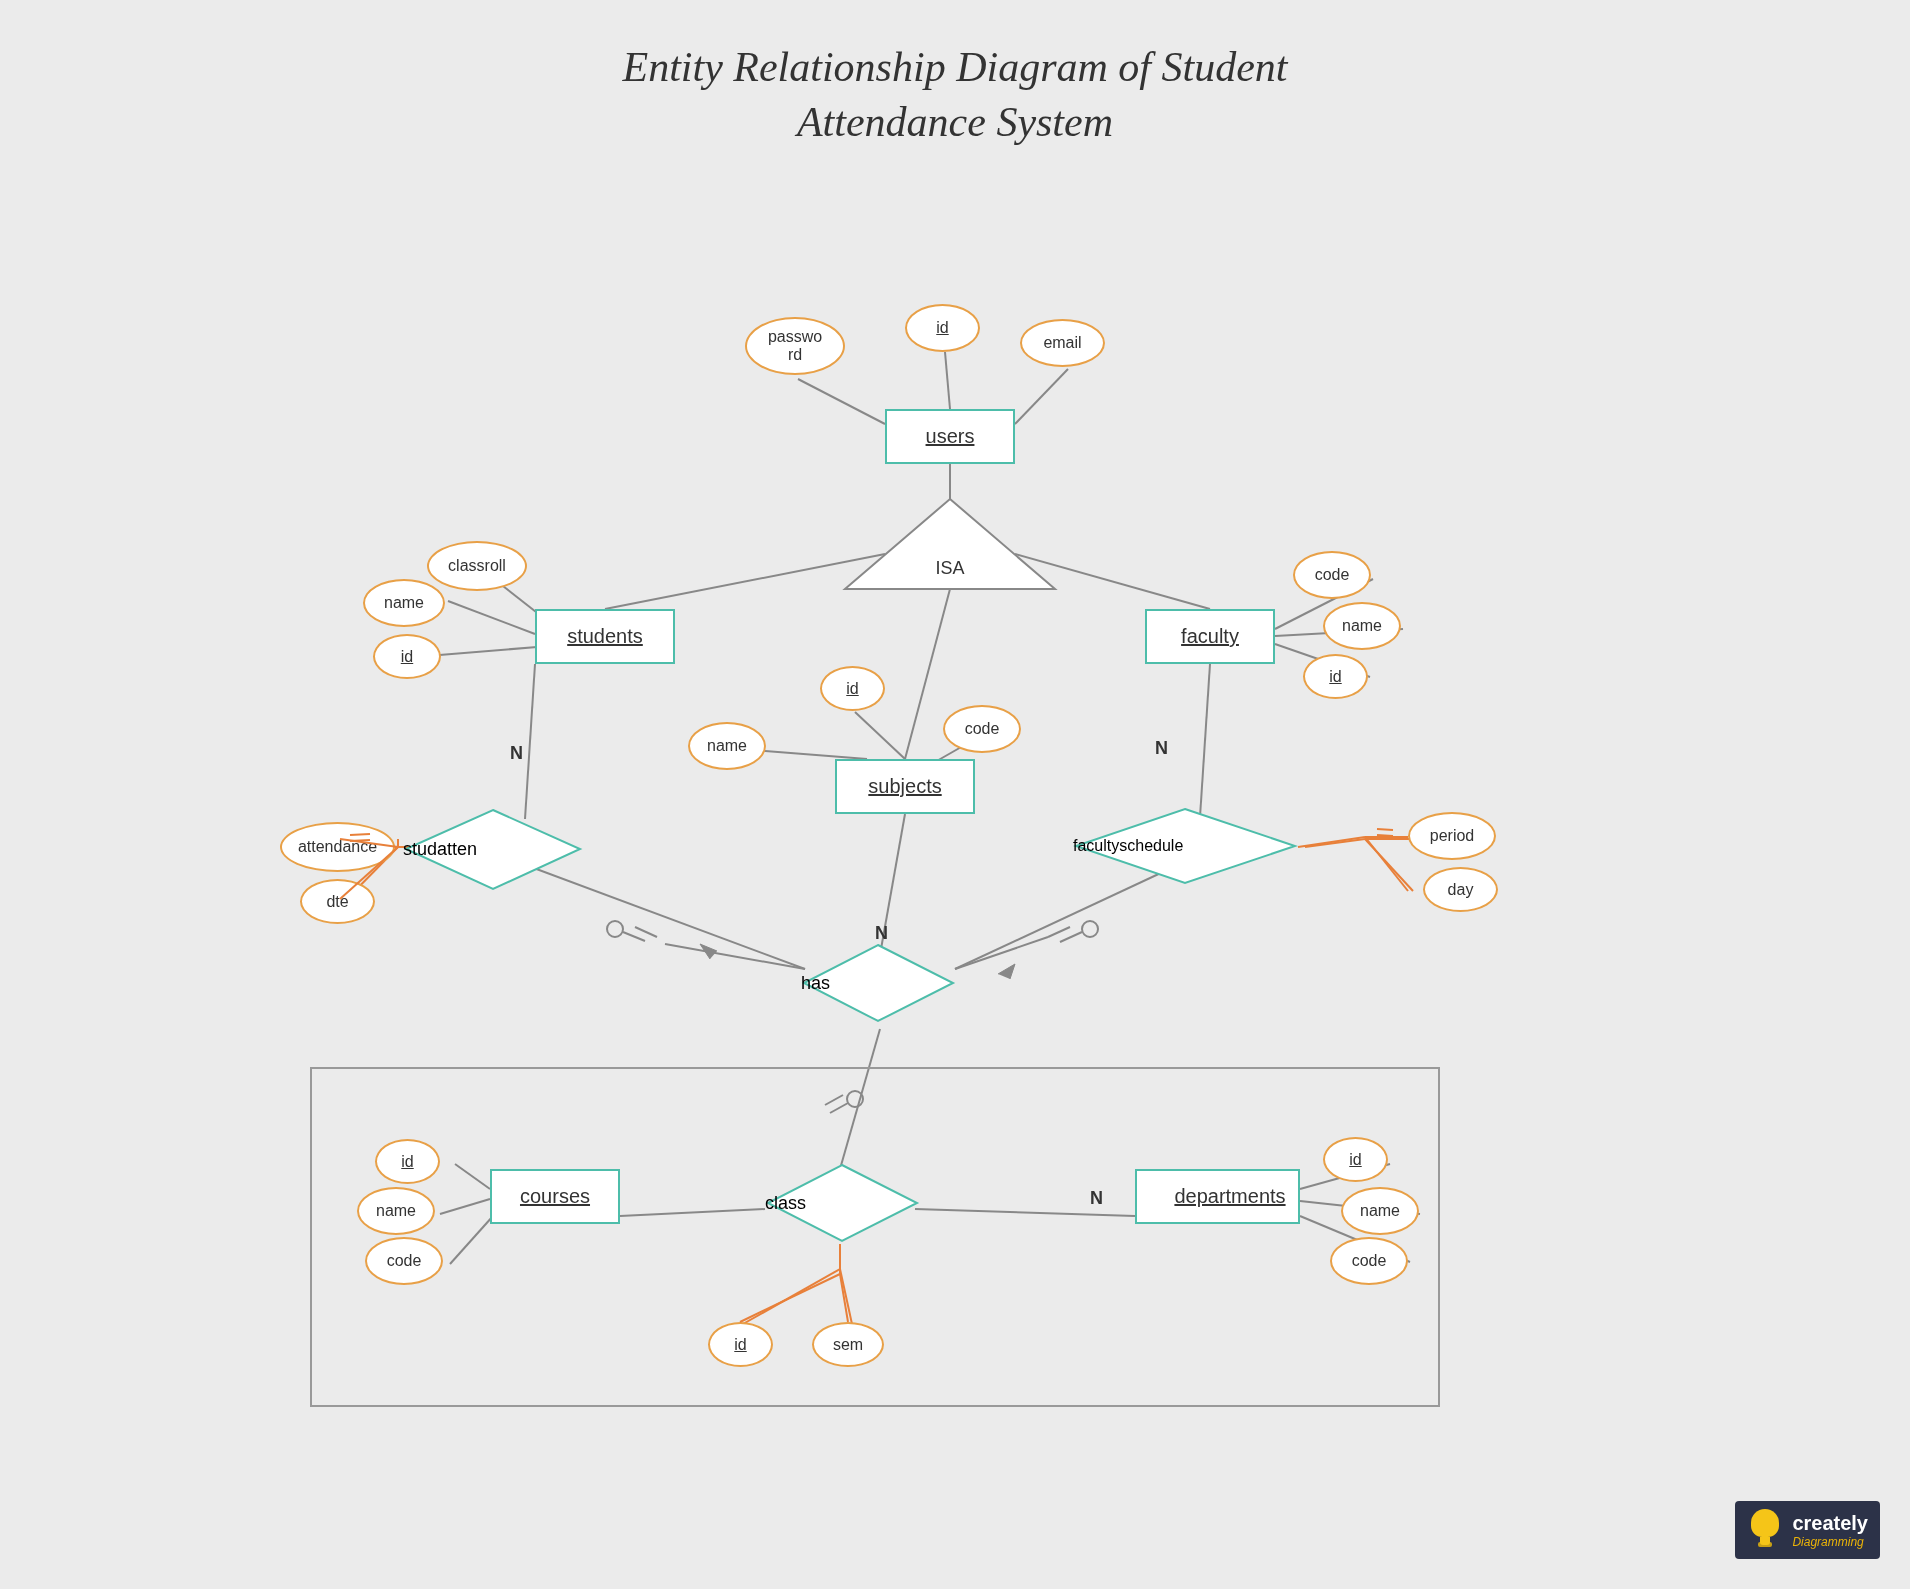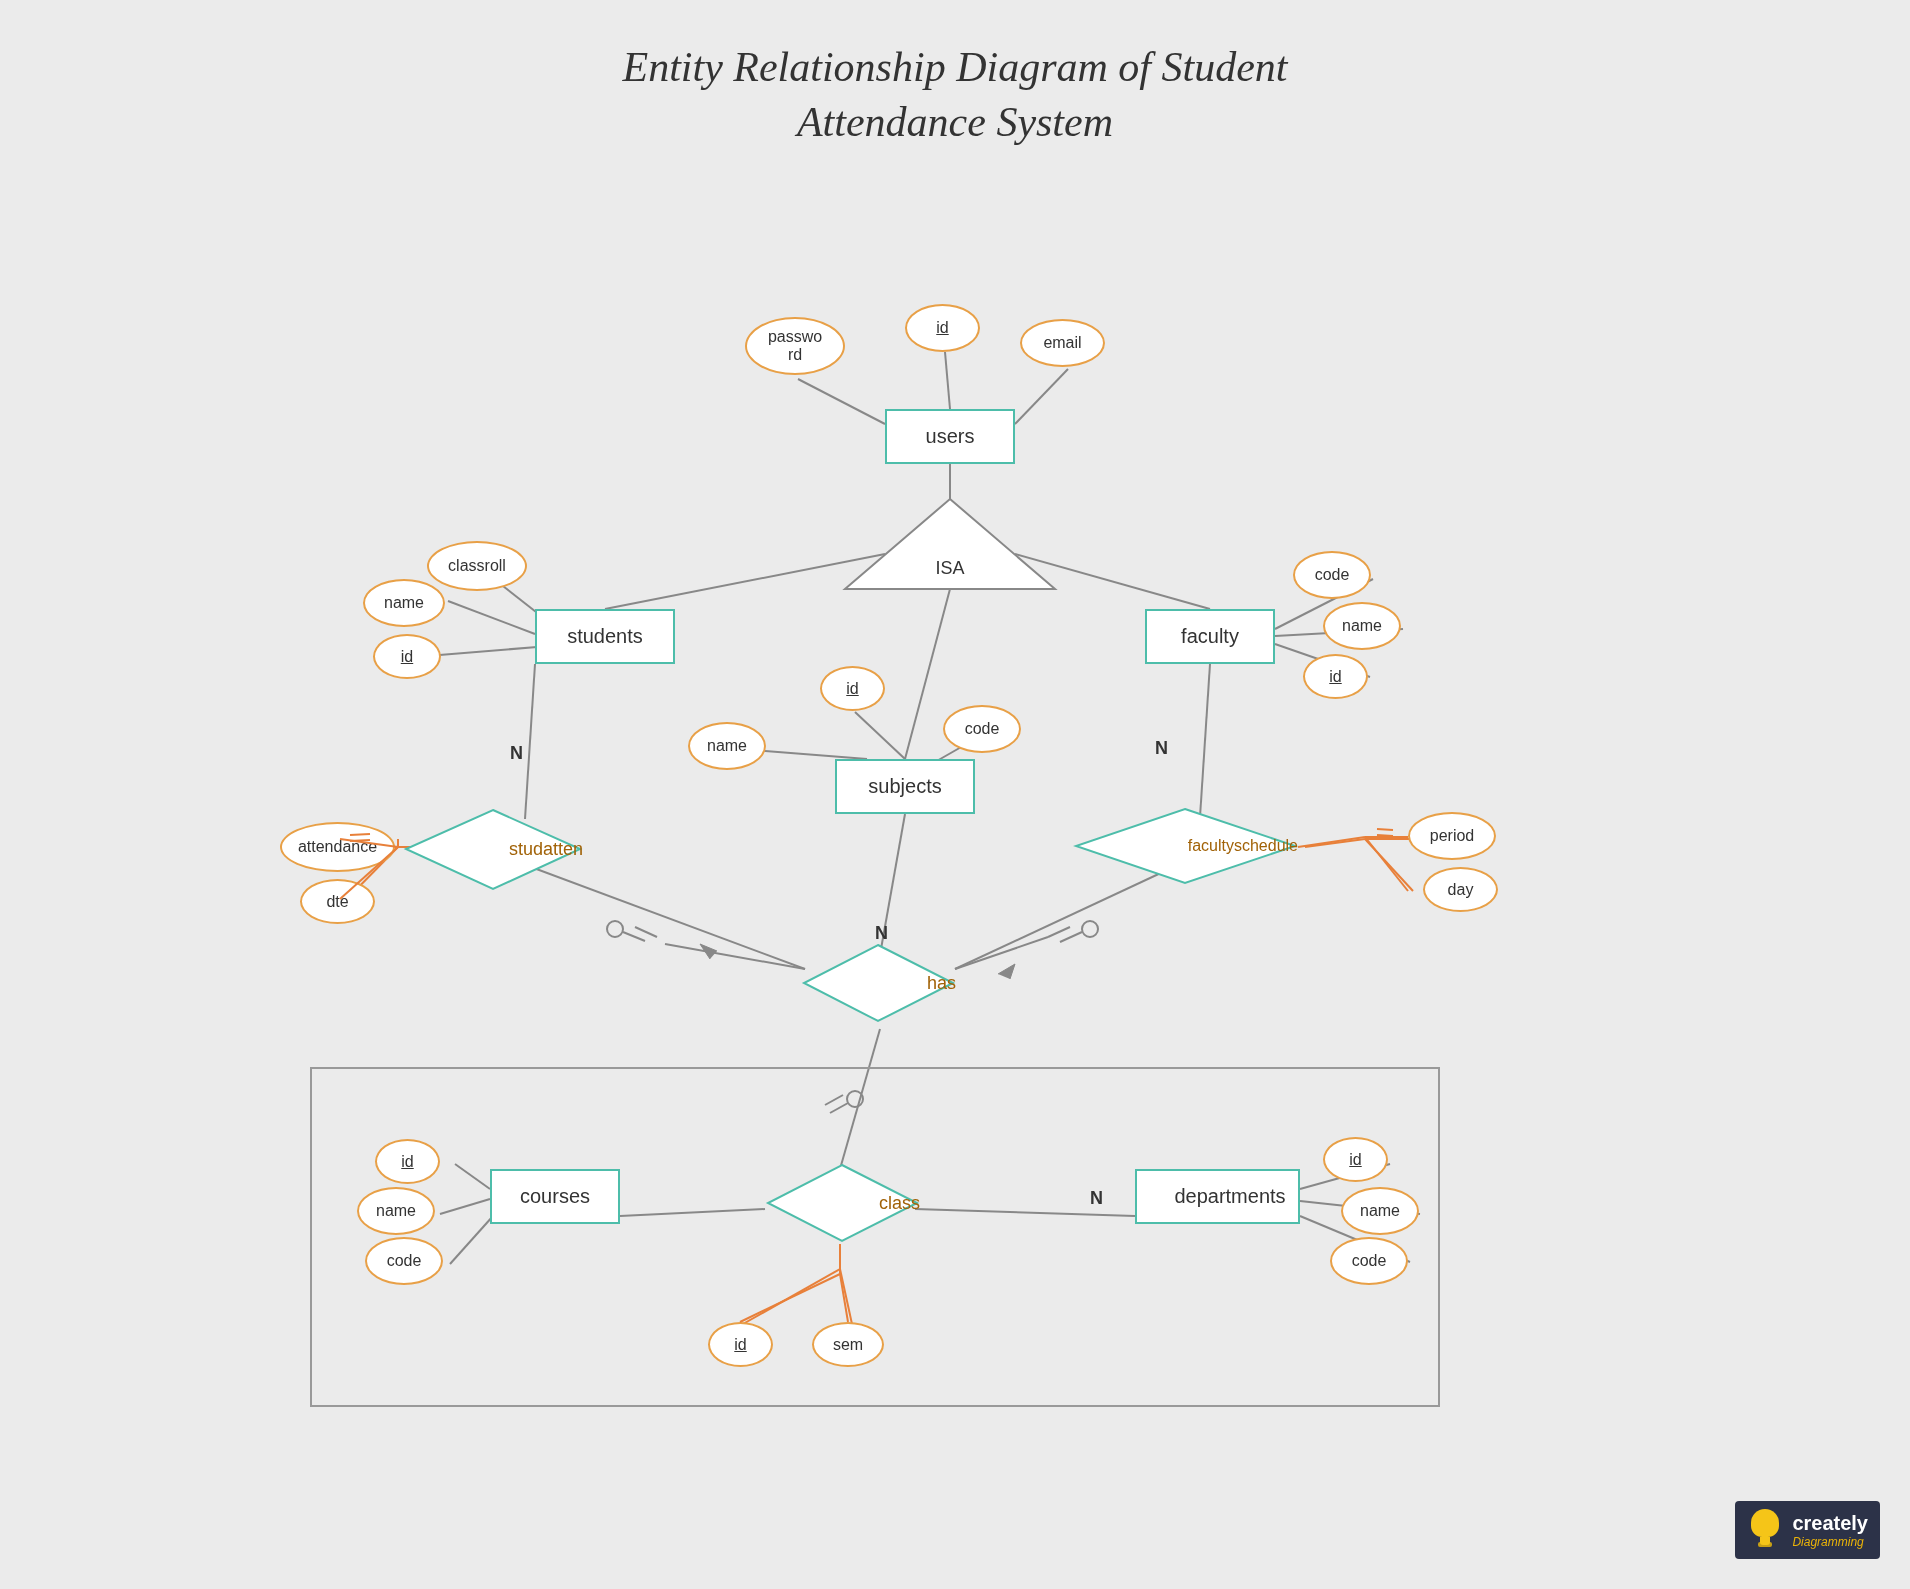--- a/index.html
+++ b/index.html
@@ -40,20 +40,21 @@
     .entity {
       position: absolute;
       background: white;
       border: 2px solid #4DBDAA;
       display: flex;
       align-items: center;
       justify-content: center;
       font-size: 20px;
       color: #333;
       font-family: Arial, sans-serif;
+      text-decoration: underline;
     }
     
     .attribute {
       position: absolute;
       background: white;
       border: 2px solid #E8A047;
       border-radius: 50%;
       display: flex;
       align-items: center;
       justify-content: center;
@@ -63,23 +64,23 @@
       text-align: center;
     }
     .attribute.underlined span {
       text-decoration: underline;
     }
     
     .relationship {
       position: absolute;
       display: flex;
       align-items: center;
-      justify-content: flex-end;
+      justify-content: flex-start;
       font-size: 18px;
-      color: #a16207;
+      color: #000000;
       font-family: Arial, sans-serif;
     }
     .relationship-label {
       position: relative;
       z-index: 2;
     }
     
     .isa-container {
       position: absolute;
       display: flex;

